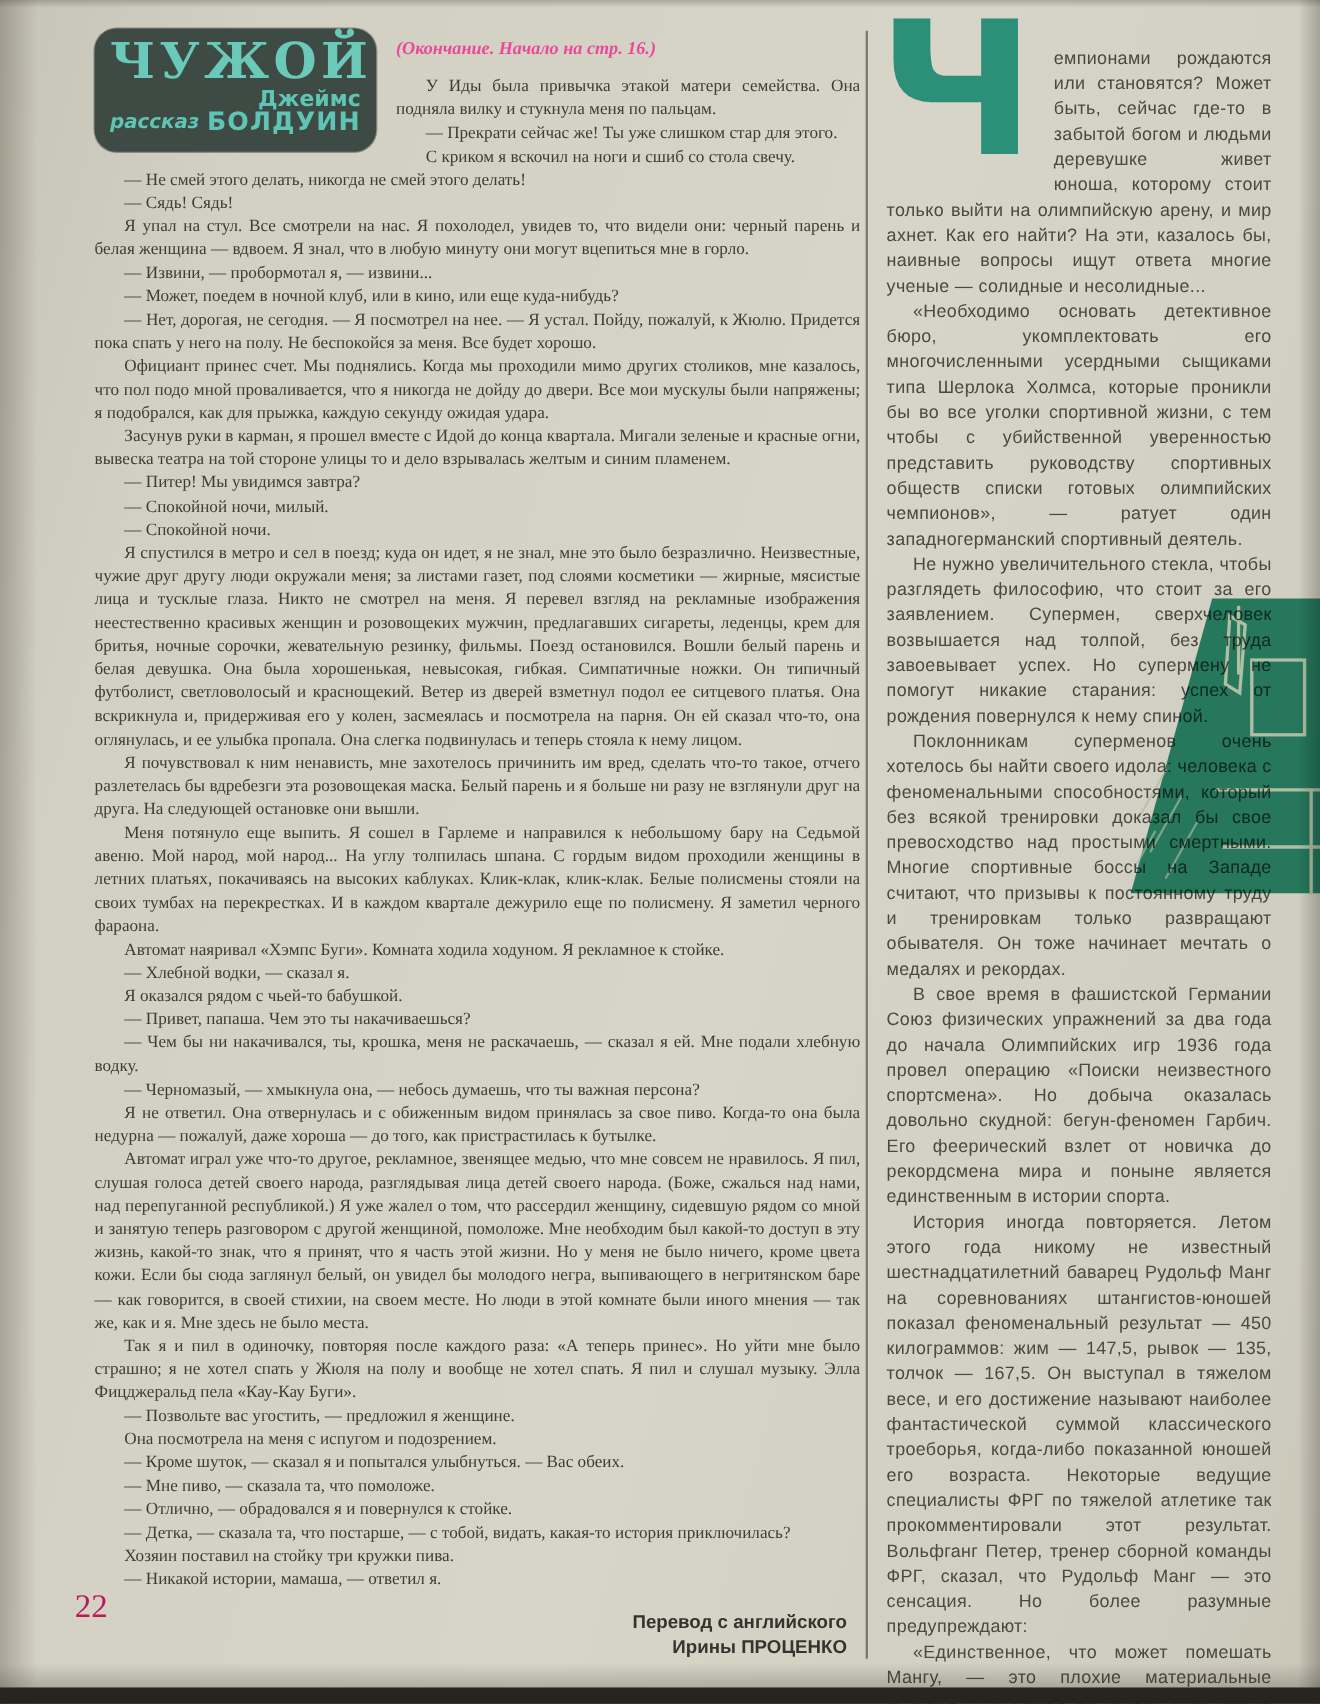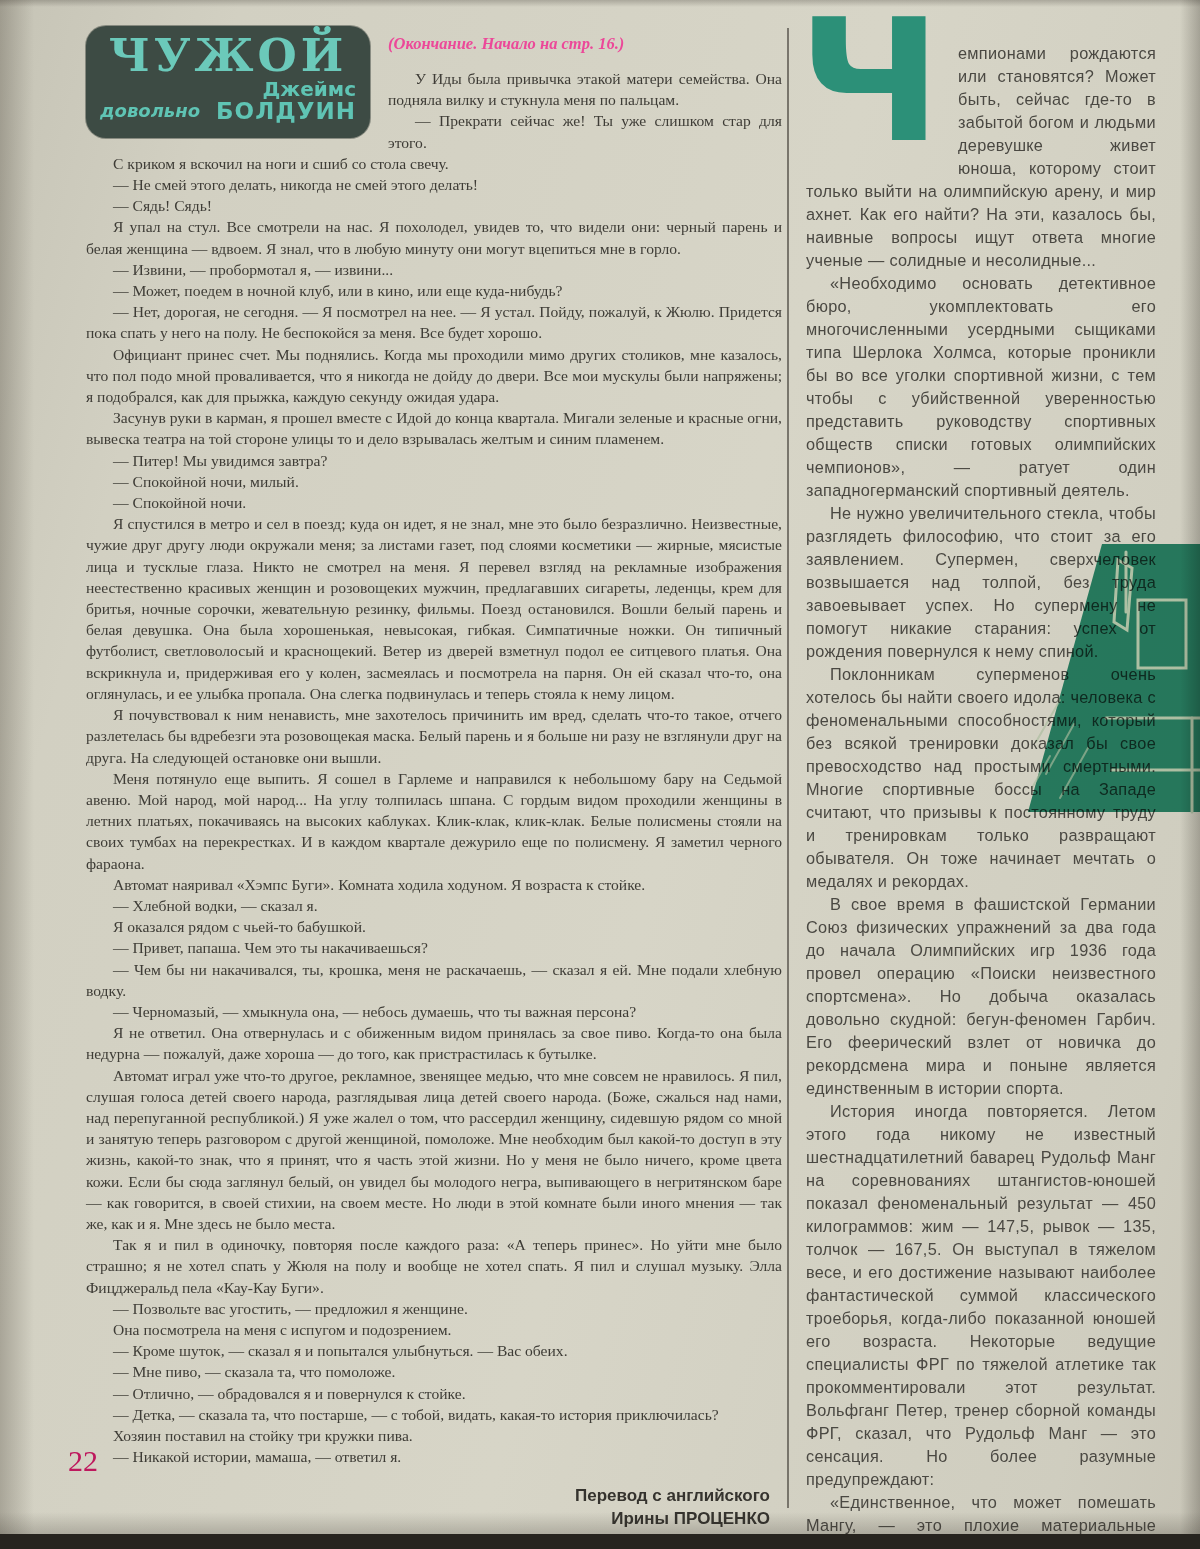--- a/index.html
+++ b/index.html
@@ -18,21 +18,21 @@
     background:linear-gradient(to left,rgba(45,40,33,0.28),rgba(45,40,33,0));}
   .edge-top{position:absolute;left:0;top:0;width:100%;height:7px;
     background:linear-gradient(to bottom,rgba(45,40,33,0.25),rgba(45,40,33,0));}
 
   
   .divider{position:absolute;left:787px;top:28px;width:2px;height:1480px;background:#59564d;opacity:.75;}
 
   
   .left-col{position:absolute;left:86px;top:26px;width:696px;}
   .title-box{
-    float:left;width:284px;height:112px;box-sizing:border-box;
+    float:left;width:256px;height:112px;box-sizing:border-box;
     background:#3d4b44;border-radius:20px;margin:0 18px 10px 0;
     padding:6px 14px 8px 14px;box-shadow:0 0 0 1px rgba(30,40,35,.4);
   }
   .title-main{
     font-family:"DejaVu Serif",serif;font-weight:bold;font-size:45px;line-height:1.05;
     color:#6bc9ba;letter-spacing:4px;text-align:center;
   }
   .title-row{display:flex;justify-content:space-between;align-items:flex-end;margin-top:0;}
   .genre{font-family:"DejaVu Sans",sans-serif;font-style:italic;font-weight:bold;
     font-size:18px;color:#5fc4b4;padding-bottom:2px;}
@@ -75,21 +75,21 @@
 </style>
 </head>
 <body>
 
 <div class="divider"></div>
 
 <div class="left-col">
   <div class="title-box">
     <div class="title-main">ЧУЖОЙ</div>
     <div class="title-row">
-      <span class="genre">довольно</span>
+      <span class="genre">рассказ</span>
       <span class="author">
         <span class="first">Джеймс</span>
         <span class="last">БОЛДУИН</span>
       </span>
     </div>
   </div>
   <div class="cont-note">(Окончание. Начало на стр. 16.)</div>
   <div>
       <div class="p">У Иды была привычка этакой матери семейства. Она подняла вилку и стукнула меня по пальцам.</div>
       <div class="p">— Прекрати сейчас же! Ты уже слишком стар для этого.</div>
@@ -101,21 +101,21 @@
       <div class="p">— Может, поедем в ночной клуб, или в кино, или еще куда-нибудь?</div>
       <div class="p">— Нет, дорогая, не сегодня. — Я посмотрел на нее. — Я устал. Пойду, пожалуй, к Жюлю. Придется пока спать у него на полу. Не беспокойся за меня. Все будет хорошо.</div>
       <div class="p">Официант принес счет. Мы поднялись. Когда мы проходили мимо других столиков, мне казалось, что пол подо мной проваливается, что я никогда не дойду до двери. Все мои мускулы были напряжены; я подобрался, как для прыжка, каждую секунду ожидая удара.</div>
       <div class="p">Засунув руки в карман, я прошел вместе с Идой до конца квартала. Мигали зеленые и красные огни, вывеска театра на той стороне улицы то и дело взрывалась желтым и синим пламенем.</div>
       <div class="p">— Питер! Мы увидимся завтра?</div>
       <div class="p">— Спокойной ночи, милый.</div>
       <div class="p">— Спокойной ночи.</div>
       <div class="p">Я спустился в метро и сел в поезд; куда он идет, я не знал, мне это было безразлично. Неизвестные, чужие друг другу люди окружали меня; за листами газет, под слоями косметики — жирные, мясистые лица и тусклые глаза. Никто не смотрел на меня. Я перевел взгляд на рекламные изображения неестественно красивых женщин и розовощеких мужчин, предлагавших сигареты, леденцы, крем для бритья, ночные сорочки, жевательную резинку, фильмы. Поезд остановился. Вошли белый парень и белая девушка. Она была хорошенькая, невысокая, гибкая. Симпатичные ножки. Он типичный футболист, светловолосый и краснощекий. Ветер из дверей взметнул подол ее ситцевого платья. Она вскрикнула и, придерживая его у колен, засмеялась и посмотрела на парня. Он ей сказал что-то, она оглянулась, и ее улыбка пропала. Она слегка подвинулась и теперь стояла к нему лицом.</div>
       <div class="p">Я почувствовал к ним ненависть, мне захотелось причинить им вред, сделать что-то такое, отчего разлетелась бы вдребезги эта розовощекая маска. Белый парень и я больше ни разу не взглянули друг на друга. На следующей остановке они вышли.</div>
       <div class="p">Меня потянуло еще выпить. Я сошел в Гарлеме и направился к небольшому бару на Седьмой авеню. Мой народ, мой народ... На углу толпилась шпана. С гордым видом проходили женщины в летних платьях, покачиваясь на высоких каблуках. Клик-клак, клик-клак. Белые полисмены стояли на своих тумбах на перекрестках. И в каждом квартале дежурило еще по полисмену. Я заметил черного фараона.</div>
-      <div class="p">Автомат наяривал «Хэмпс Буги». Комната ходила ходуном. Я возраста к стойке.</div>
+      <div class="p">Автомат наяривал «Хэмпс Буги». Комната ходила ходуном. Я рекламное к стойке.</div>
       <div class="p">— Хлебной водки, — сказал я.</div>
       <div class="p">Я оказался рядом с чьей-то бабушкой.</div>
       <div class="p">— Привет, папаша. Чем это ты накачиваешься?</div>
       <div class="p">— Чем бы ни накачивался, ты, крошка, меня не раскачаешь, — сказал я ей. Мне подали хлебную водку.</div>
       <div class="p">— Черномазый, — хмыкнула она, — небось думаешь, что ты важная персона?</div>
       <div class="p">Я не ответил. Она отвернулась и с обиженным видом принялась за свое пиво. Когда-то она была недурна — пожалуй, даже хороша — до того, как пристрастилась к бутылке.</div>
       <div class="p">Автомат играл уже что-то другое, рекламное, звенящее медью, что мне совсем не нравилось. Я пил, слушая голоса детей своего народа, разглядывая лица детей своего народа. (Боже, сжалься над нами, над перепуганной республикой.) Я уже жалел о том, что рассердил женщину, сидевшую рядом со мной и занятую теперь разговором с другой женщиной, помоложе. Мне необходим был какой-то доступ в эту жизнь, какой-то знак, что я принят, что я часть этой жизни. Но у меня не было ничего, кроме цвета кожи. Если бы сюда заглянул белый, он увидел бы молодого негра, выпивающего в негритянском баре — как говорится, в своей стихии, на своем месте. Но люди в этой комнате были иного мнения — так же, как и я. Мне здесь не было места.</div>
       <div class="p">Так я и пил в одиночку, повторяя после каждого раза: «А теперь принес». Но уйти мне было страшно; я не хотел спать у Жюля на полу и вообще не хотел спать. Я пил и слушал музыку. Элла Фицджеральд пела «Кау-Кау Буги».</div>
       <div class="p">— Позвольте вас угостить, — предложил я женщине.</div>
       <div class="p">Она посмотрела на меня с испугом и подозрением.</div>

